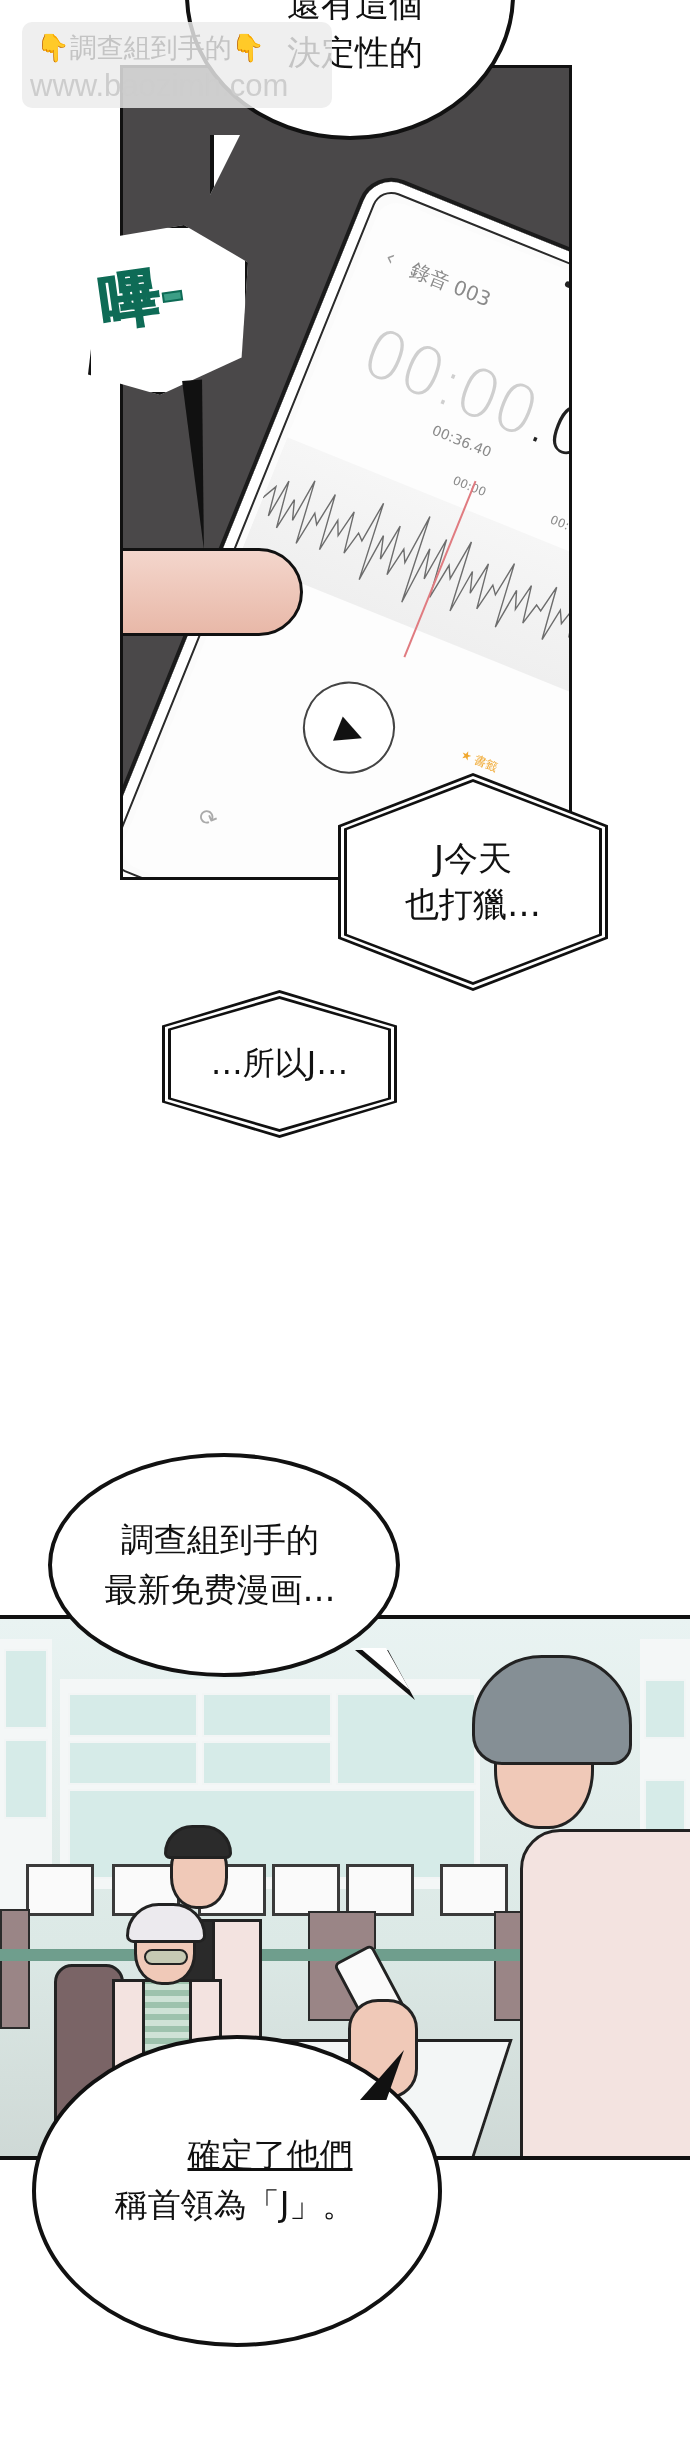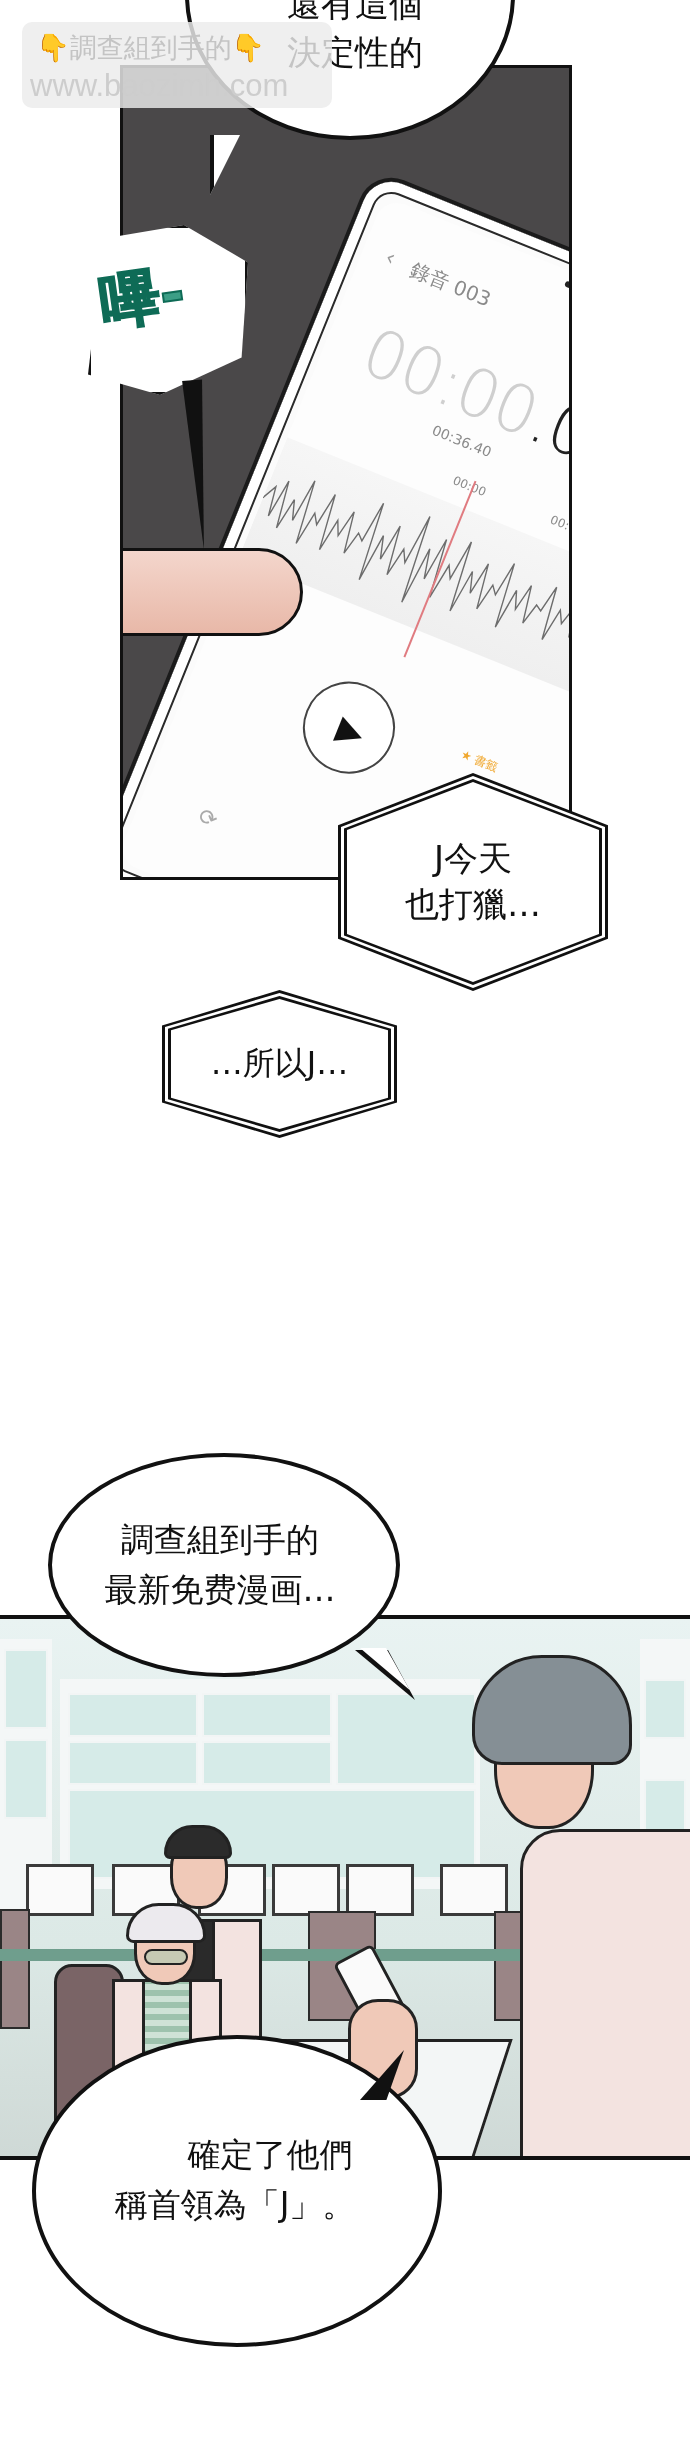--- a/index.html
+++ b/index.html
@@ -232,20 +232,20 @@
 <div class="tail" style="left:355px; top:1650px; width:60px; height:50px; clip-path:polygon(0 0, 55% 0, 100% 100%); background:#111;"></div>
 <div class="tail" style="left:360px; top:1648px; width:52px; height:44px; clip-path:polygon(0 0, 50% 0, 96% 96%);"></div>
 <div class="bubble-text" style="left:60px; top:1515px; width:320px; font-size:33px; line-height:50px;">
   <div>調查組到手的</div>
   <div>最新免费漫画…</div>
 </div>
 
 <div class="oval" style="left:32px; top:2035px; width:410px; height:312px;"></div>
 <div class="tail" style="left:360px; top:2050px; width:44px; height:50px; clip-path:polygon(0 100%, 100% 0, 60% 100%); background:#111;"></div>
 <div class="bubble-text" style="left:50px; top:2130px; width:370px; font-size:33px; line-height:50px;">
-  <div style="padding-left:70px;">確定了他們</div>
+  <div style="padding-left:70px;text-decoration:underline;">確定了他們</div>
   <div>稱首領為「J」。</div>
 </div>
 
 <div id="watermark" class="abs">
   <div id="wm-line1"><span class="wm-hand">👇</span><span>調查組到手的</span><span class="wm-hand">👇</span></div>
   <div id="wm-line2">www.baozimh.com</div>
 </div>
 
 </body></html>

